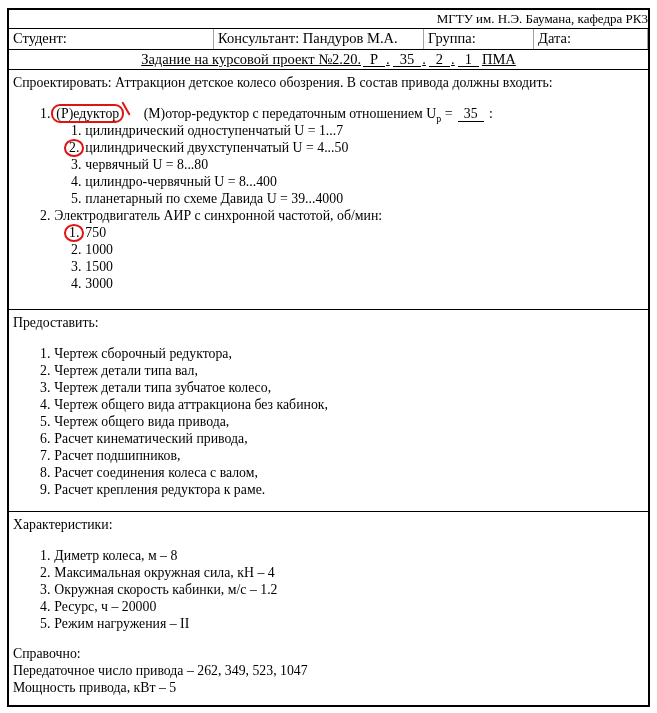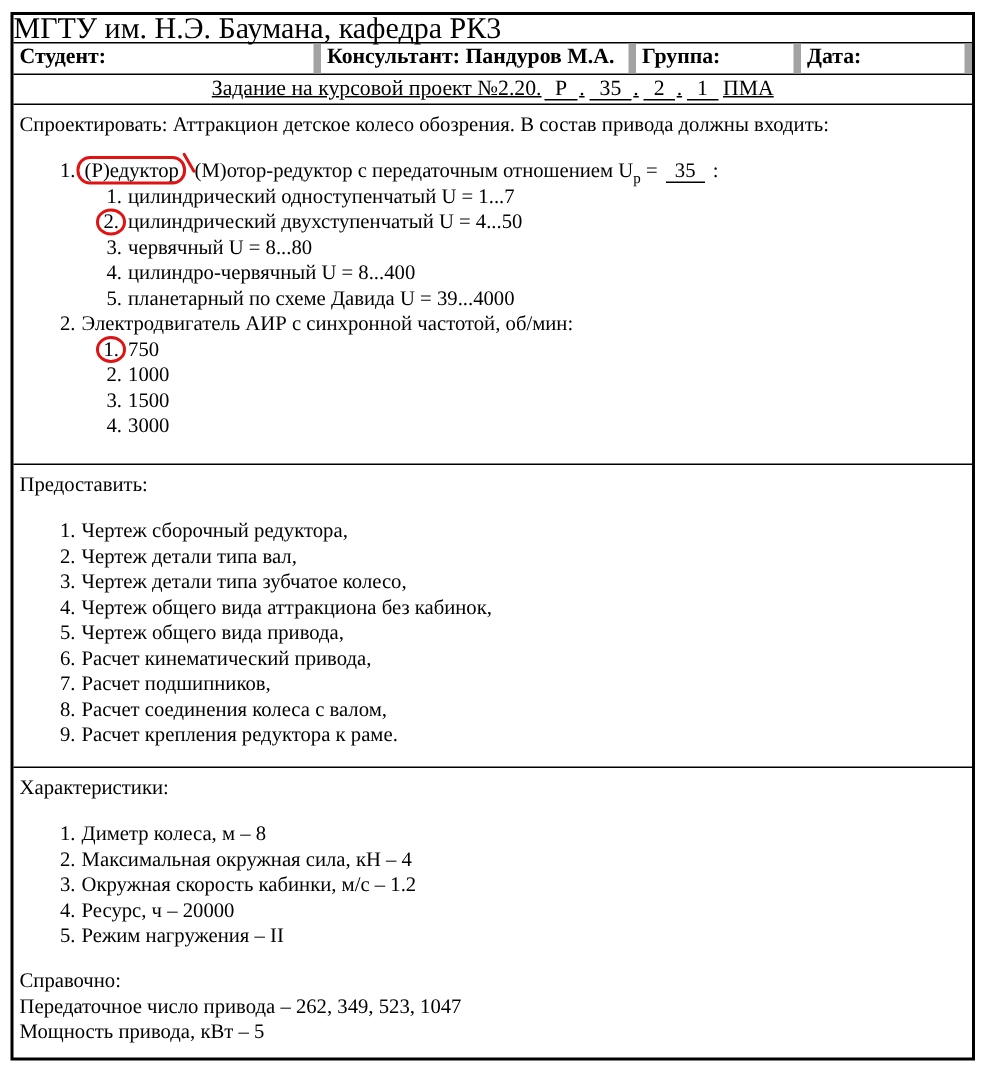--- a/index.html
+++ b/index.html
@@ -10,24 +10,24 @@
     font-family: "Liberation Serif", "DejaVu Serif", serif;
     position: relative; overflow: hidden;
   }
   .doc {
     position: absolute; left: 7px; top: 8px; width: 643px; height: 699px;
     border: 2px solid #000; display: flex; flex-direction: column;
   }
   .row { border-bottom: 1px solid #000; flex: 0 0 auto; }
   .row:last-child { border-bottom: none; }
 
-  .r-university { height: 19px; line-height: 18px; text-align: left; font-size: 20px; }
+  .r-university { height: 19px; line-height: 18px; text-align: right; font-size: 13px; }
 
   .r-info { height: 21px; display: flex; font-size: 14.5px; }
-  .r-info .cell { border-right: 5px solid #a3a3a3; padding: 1px 0 0 4px; overflow: hidden; white-space: nowrap; font-weight: bold; }
+  .r-info .cell { border-right: 1px solid #a3a3a3; padding: 1px 0 0 4px; overflow: hidden; white-space: nowrap; }
   .c-student { width: 205px; }
   .c-group { width: 110px; }
   .c-consultant { width: 210px; }
   .c-date { flex: 1; border-right: none; }
 
   .r-title { height: 20px; line-height: 17px; text-align: center; font-size: 14.5px; padding-top: 1px; text-decoration: underline; }
   .code-u { display: inline-block; border-bottom: 1px solid #000; padding: 0 7px; line-height: 14px; margin-left: 2px; }
   .code-dot { margin: 0 1px; }
   .code-suffix { margin-left: 3px; }
 
@@ -38,21 +38,21 @@
 
   .line { line-height: 17px; }
   .list { margin-top: 14px; }
   .li1 { padding-left: 27px; }
   .li2 { padding-left: 58px; }
   .num { margin-right: 4px; }
 
   .red-box {
     position: relative; display: inline-block;
     border: 2px solid var(--annotation-red); border-radius: 9px;
-    padding: 0 3px; margin: -3px 2px -3px -3px; line-height: 15px; text-align: center;
+    padding: 0 3px; margin: -3px 16px -3px -3px; line-height: 15px; text-align: center;
   }
   .red-box::after {
     content: ""; position: absolute; top: -5px; right: -5px;
     width: 2px; height: 15px; background: var(--annotation-red);
     transform: rotate(-30deg); border-radius: 1px;
   }
   .red-circle {
     display: inline-block; border: 2px solid var(--annotation-red);
     border-radius: 50%; padding: 0 3px 1px 3px;
     margin: -3px 1px -3px -7px; line-height: 13px;

